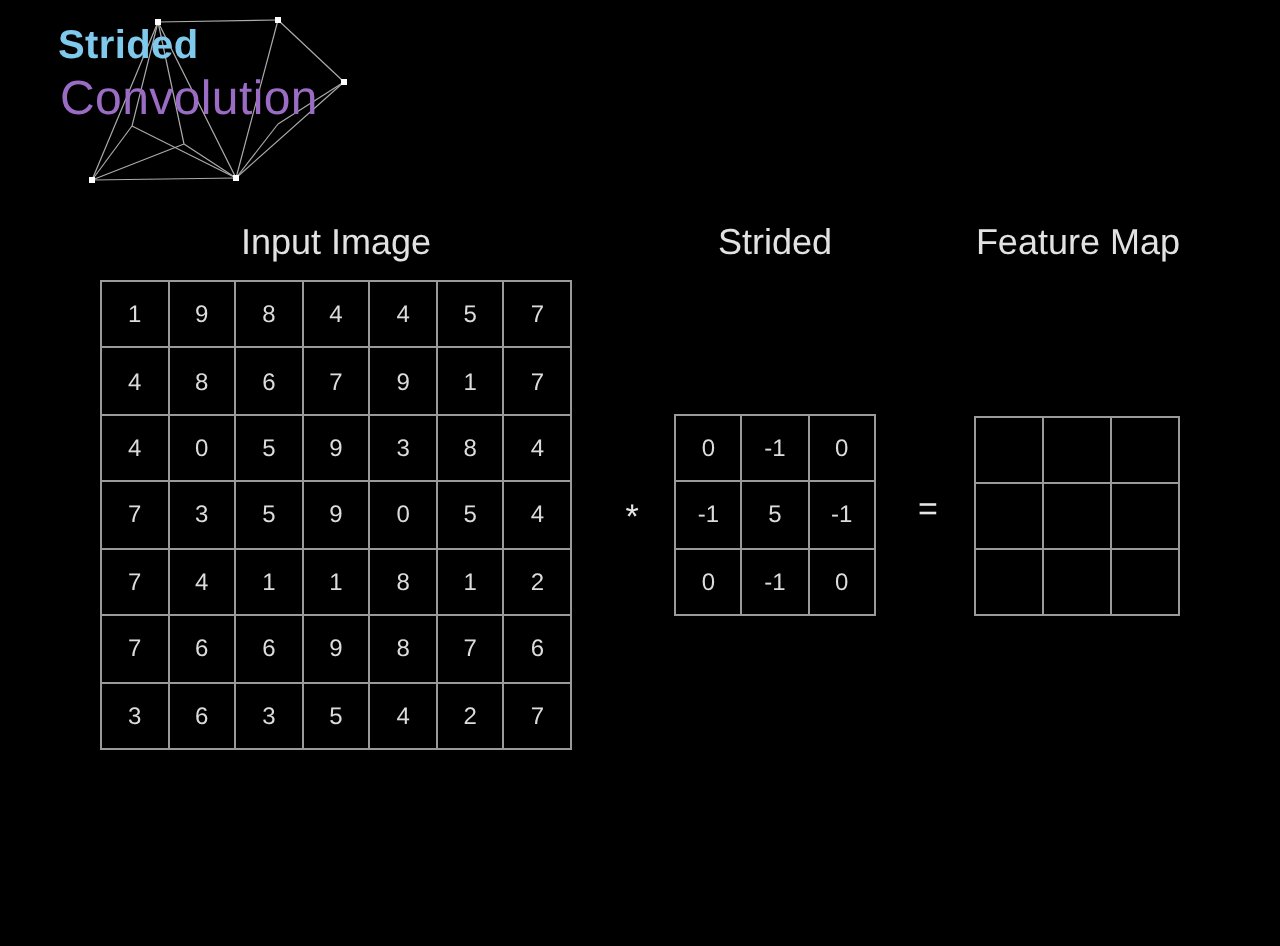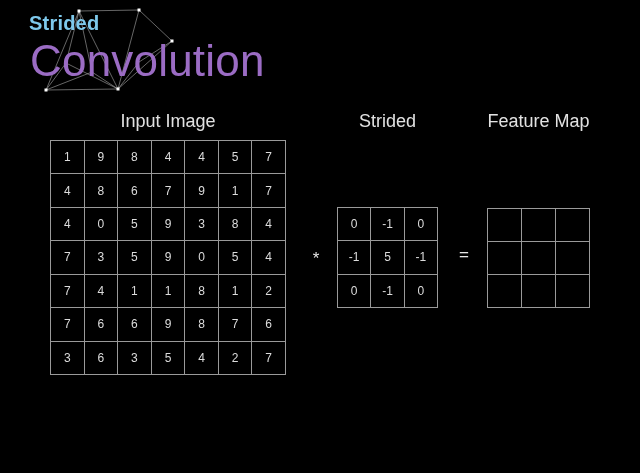--- a/index.html
+++ b/index.html
@@ -40,40 +40,40 @@
     font-weight: bold;
     color: #7ec9ec;
     letter-spacing: 0.2px;
     white-space: nowrap;
     line-height: 1;
   }
   #title-convolution {
     position: absolute;
     left: 30px;
     top: 37px;
-    font-size: 44px;
+    font-size: 24px;
     font-weight: normal;
     color: #9b6cc4;
     letter-spacing: 0.2px;
     white-space: nowrap;
     line-height: 1.1;
   }
 
   
   .section-label {
     position: absolute;
     font-size: 18px;
     color: #e2e2e2;
     white-space: nowrap;
     text-align: center;
     line-height: 1;
   }
   #label-input   { left: 50px;  top: 112px; width: 236px; }
   #label-kernel  { left: 337px; top: 112px; width: 101px; }
-  #label-feature { left: 487px; top: 112px; width: 103px; }
+  #label-feature { left: 487px; top: 112px; width: 103px; text-align: right; }
 
   
   .grid {
     position: absolute;
     display: grid;
     border-top: 1px solid #9a9a9a;
     border-left: 1px solid #9a9a9a;
     box-sizing: border-box;
   }
   .grid .cell {

